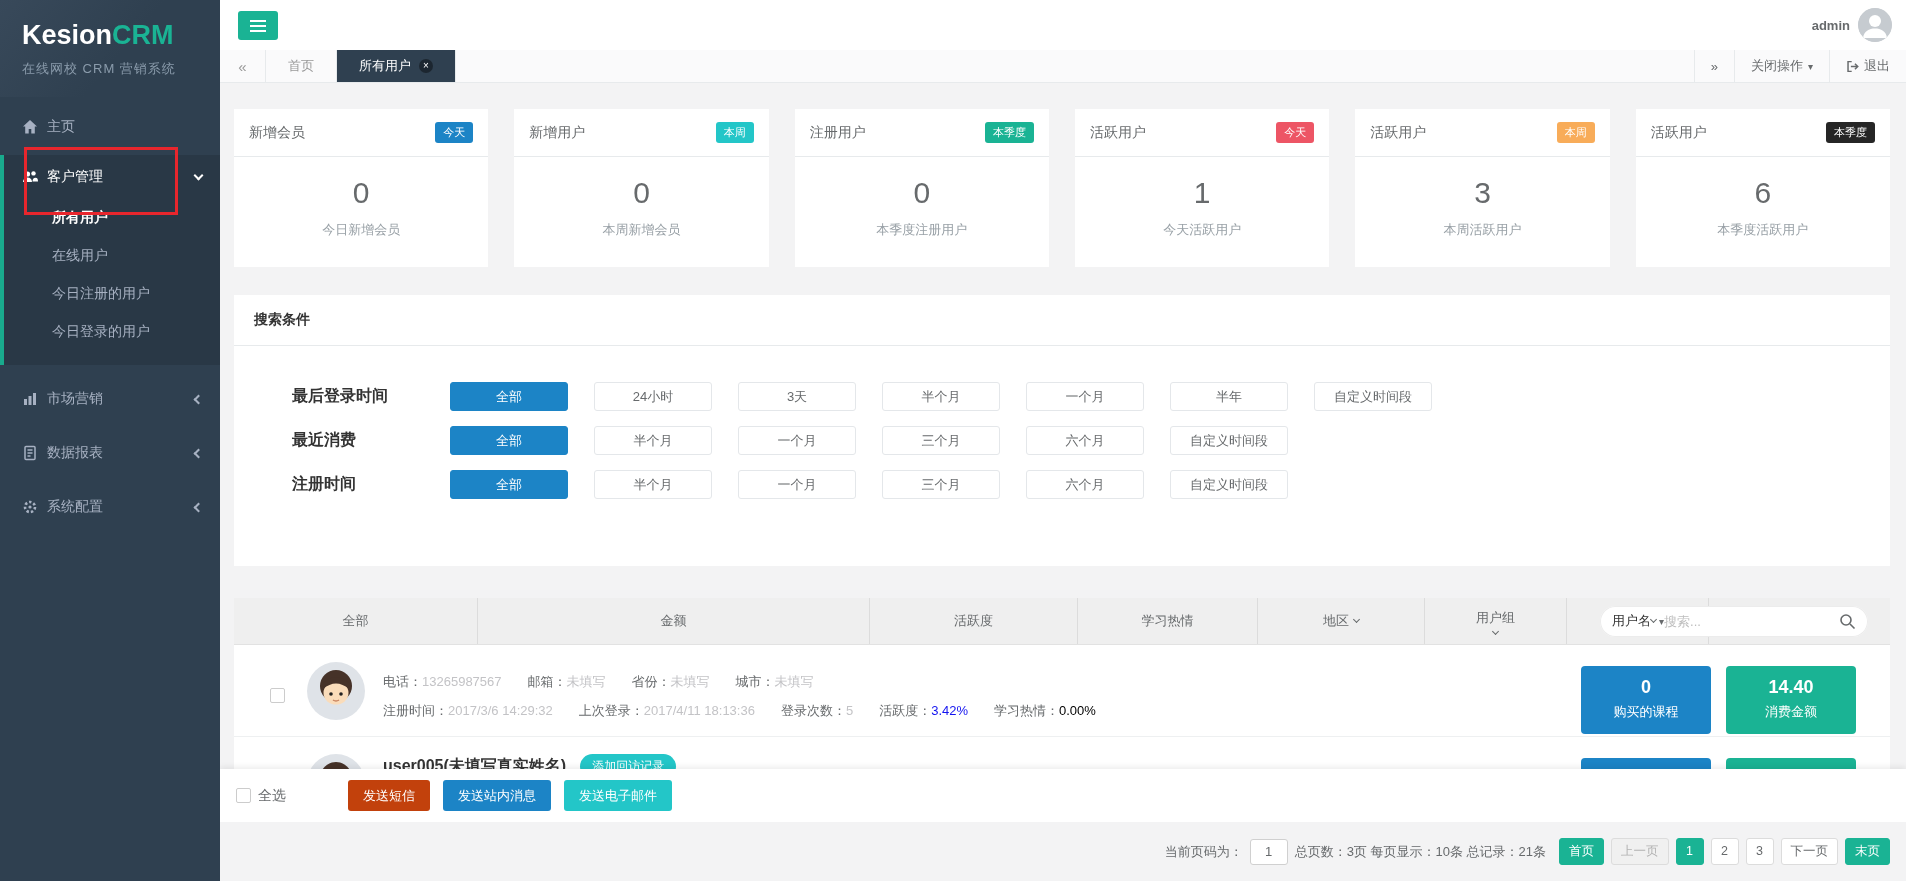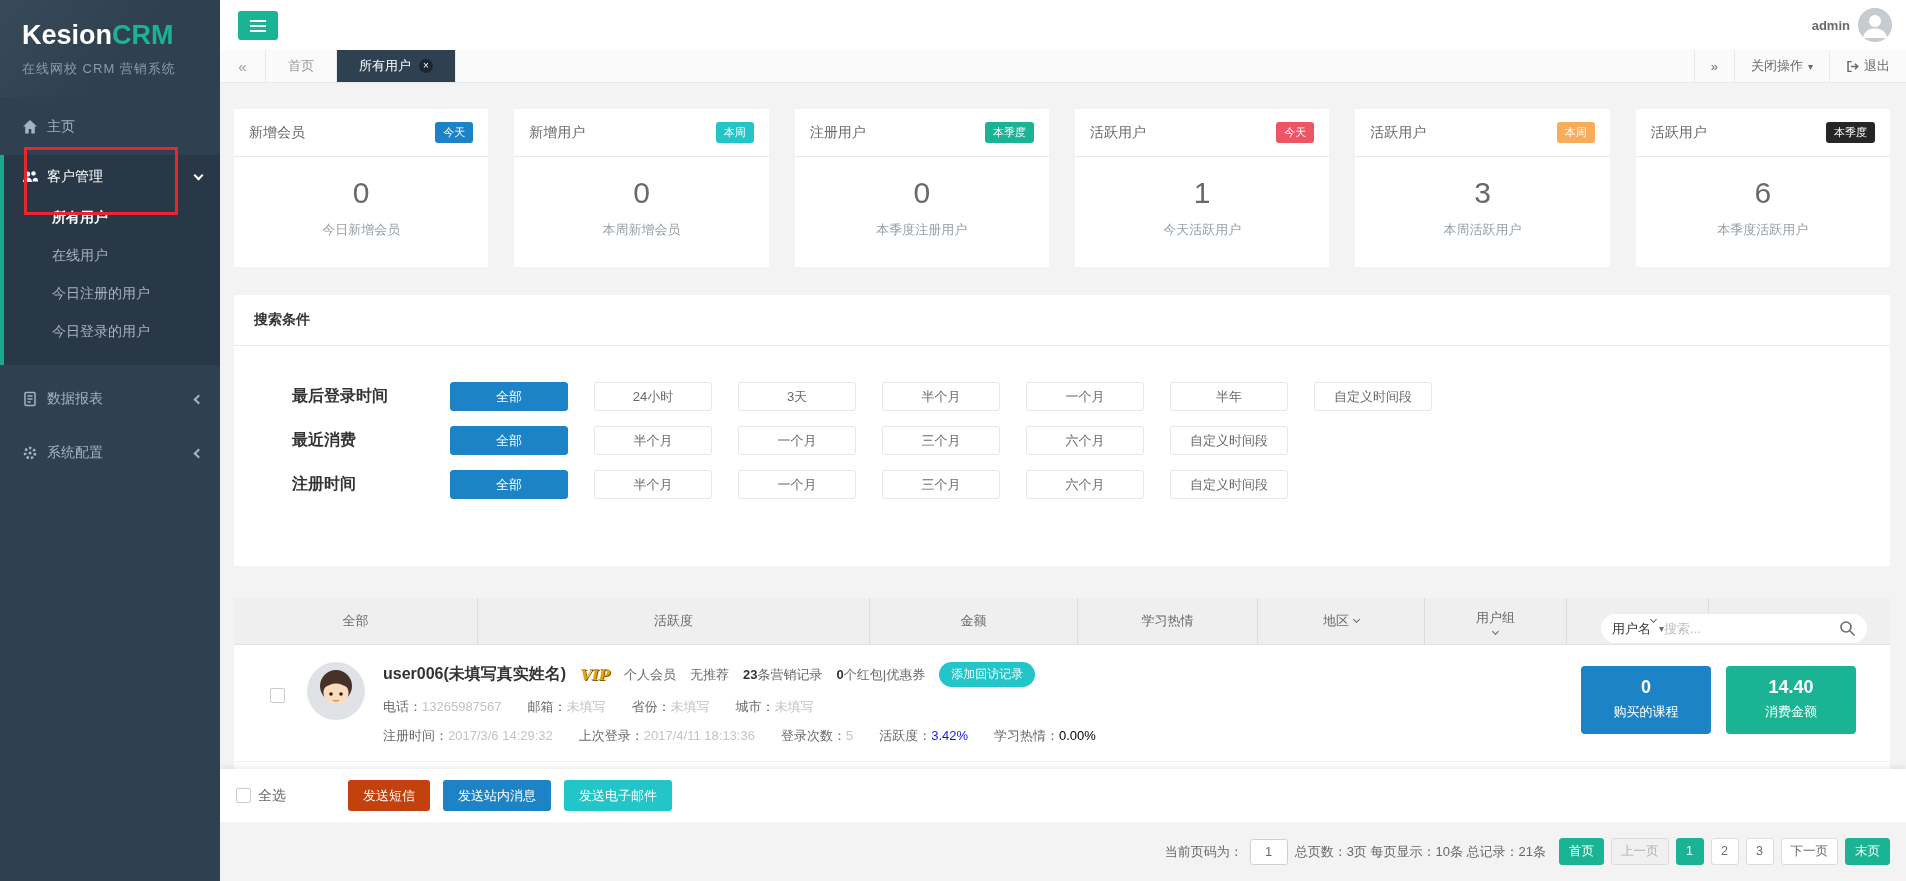--- a/index.html
+++ b/index.html
@@ -68,21 +68,21 @@
   .fbtn { min-width:118px; height:29px; line-height:27px; text-align:center; background:#fff; border:1px solid #e4e7ea; border-radius:3px; color:#676a6c; font-size:13px; margin-right:26px; cursor:pointer; padding:0 10px; }
   .fbtn.active { background:#1c84c6; border-color:#1c84c6; color:#fff; }
 
   
   .table-panel { margin-top:32px; background:#fff; }
   .thead { display:flex; align-items:stretch; background:#efefef; height:47px; border-bottom:1px solid #e2e2e2; }
   .th { display:flex; align-items:center; justify-content:center; gap:5px; font-size:13px; color:#676a6c; border-right:1px solid #dcdcdc; cursor:pointer; }
   .th:nth-child(1){width:244px;} .th:nth-child(2){width:392px;} .th:nth-child(3){width:208px;}
   .th:nth-child(4){width:180px;} .th:nth-child(5){width:167px;} .th:nth-child(6){width:142px;flex-direction:column;}
   .th:nth-child(7){width:142px;} .th:nth-child(8){width:117px;}
-  .th-search { flex:1; border-right:none; display:flex; align-items:flex-end; justify-content:flex-end; padding-right:22px; }
+  .th-search { flex:1; border-right:none; display:flex; align-items:center; justify-content:flex-end; padding-right:22px; }
   .search-pill { width:268px; height:31px; background:#fff; border-radius:16px; display:flex; align-items:center; padding:0 12px; box-shadow:0 0 0 1px #ececec inset; }
   .search-pill .field { font-size:13px; color:#333; margin-right:8px; white-space:nowrap; }
   .search-pill input { border:none; outline:none; flex:1; font-size:13px; color:#676a6c; font-family:inherit; min-width:0; }
   .search-pill input::placeholder { color:#bdbdbd; }
 
   .urow { position:relative; display:flex; padding:17px 0 16px; border-bottom:1px solid #eef0f1; background:#fff; }
   .row-check { width:15px; height:15px; border:1px solid #ccc; border-radius:2px; background:#fff; margin:26px 0 0 36px; cursor:pointer; flex:0 0 15px; }
   .uavatar { width:58px; height:58px; margin-left:22px; flex:0 0 58px; }
   .uinfo { margin-left:18px; }
   .uline1 { display:flex; align-items:center; gap:14px; }
@@ -143,20 +143,29 @@
         </svg>
       <span class="grow">客户管理</span>
       <span class="chev down"></span>
     </div>
     <div class="sub-item active">所有用户</div>
     <div class="sub-item">在线用户</div>
     <div class="sub-item">今日注册的用户</div>
     <div class="sub-item">今日登录的用户</div>
   </div>
 
+  <div class="nav-item nav-after">
+    <svg class="nicon" viewBox="0 0 16 16" fill="currentColor">
+        <rect x="2" y="8" width="3" height="6"></rect>
+        <rect x="6.5" y="5" width="3" height="9"></rect>
+        <rect x="11" y="2" width="3" height="12"></rect>
+      </svg>
+    <span class="grow">市场营销</span>
+    <span class="chev left"></span>
+  </div>
 
   <div class="nav-item nav-after">
     <svg class="nicon" viewBox="0 0 16 16" fill="none" stroke="currentColor" stroke-width="1.5">
         <rect x="3" y="1.5" width="10" height="13" rx="1"></rect>
         <path d="M5.5 5 h5 M5.5 8 h5 M5.5 11 h3"></path>
       </svg>
     <span class="grow">数据报表</span>
     <span class="chev left"></span>
   </div>
 
@@ -310,22 +319,22 @@
         <span class="fbtn">三个月</span>
         <span class="fbtn">六个月</span>
         <span class="fbtn">自定义时间段</span>
       </div>
     </div>
   </div>
 
   <div class="table-panel">
     <div class="thead">
       <div class="th">全部</div>
+      <div class="th">金额</div>
       <div class="th">活跃度</div>
-      <div class="th">金额</div>
       <div class="th">学习热情</div>
       <div class="th">
           <span>地区</span>
           <span class="chev down" style="width:5px;height:5px;border-width:1.5px"></span>
         </div>
       <div class="th">
           <span>用户组</span>
           <span class="chev down" style="width:5px;height:5px;border-width:1.5px"></span>
         </div>
       <div class="th">
@@ -350,29 +359,20 @@
       <svg class="uavatar" viewBox="0 0 58 58">
         <circle cx="29" cy="29" r="29" fill="#dfe3e8"></circle>
         <circle cx="29" cy="24" r="16" fill="#463228"></circle>
         <ellipse cx="29" cy="31" rx="12.5" ry="11.5" fill="#fadcba"></ellipse>
         <path d="M16 27 Q29 16 42 27 L42 21 Q29 9 16 21 Z" fill="#463228"></path>
         <circle cx="24" cy="32" r="1.8" fill="#222"></circle>
         <circle cx="34" cy="32" r="1.8" fill="#222"></circle>
         <path d="M26 38 q3 2 6 0" stroke="#c9825e" stroke-width="1.4" fill="none"></path>
       </svg>
       <div class="uinfo">
-        <div class="uline1">
-          <span class="uname-big">user006(未填写真实姓名)</span>
-          <span class="vip">VIP</span>
-          <span class="meta">个人会员</span>
-          <span class="meta">无推荐</span>
-          <span class="meta"><b>23</b><span>条营销记录</span></span>
-          <span class="meta"><b>0</b><span>个红包|优惠券</span></span>
-          <span class="pill">添加回访记录</span>
-        </div>
         <div class="uline2">
           <span><span>电话：</span><span class="dim">13265987567</span></span>
           <span><span>邮箱：</span><span class="dim">未填写</span></span>
           <span><span>省份：</span><span class="dim">未填写</span></span>
           <span><span>城市：</span><span class="dim">未填写</span></span>
         </div>
         <div class="uline3">
           <span><span>注册时间：</span><span class="dim">2017/3/6 14:29:32</span></span>
           <span><span>上次登录：</span><span class="dim">2017/4/11 18:13:36</span></span>
           <span><span>登录次数：</span><span class="dim">5</span></span>

